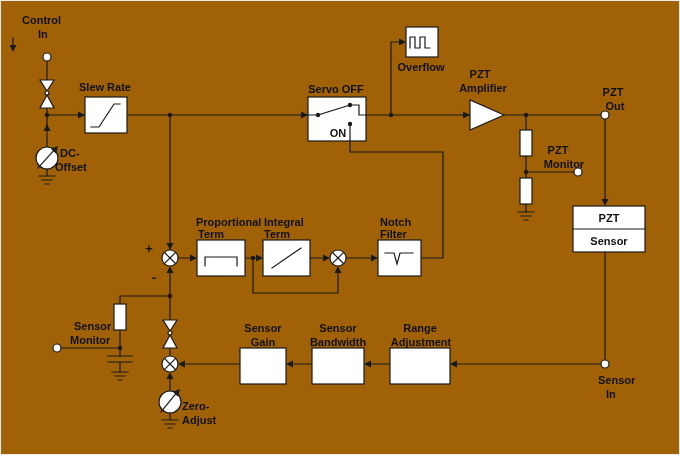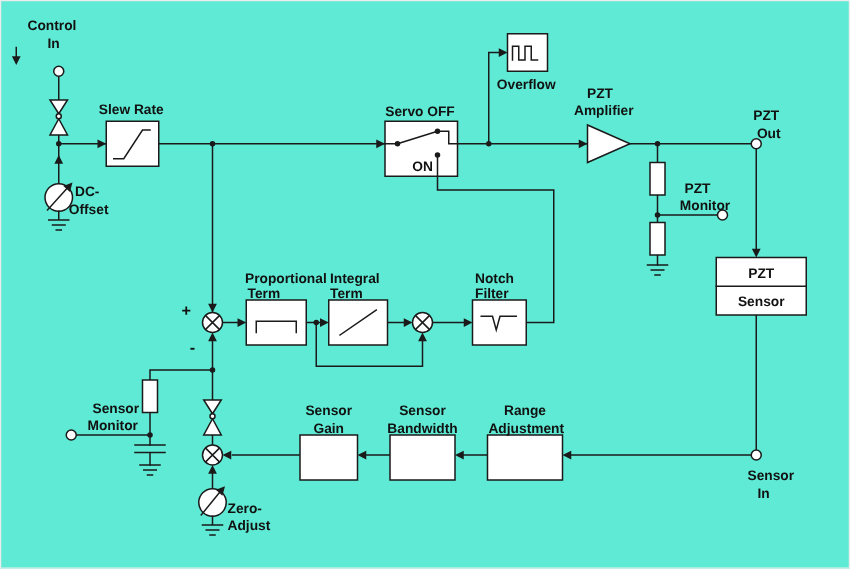--- a/index.html
+++ b/index.html
@@ -1,16 +1,16 @@
 <!DOCTYPE html>
 <html><head>
 <meta charset="utf-8">
 <style>
   html,body{margin:0;padding:0;background:#ffffff;}
-  .wrap{width:680px;height:455px;background:#5eead4;outline:1px solid #ececec;outline-offset:-1px;}
+  .wrap{width:680px;height:455px;background:#a16207;outline:1px solid #ececec;outline-offset:-1px;}
   svg{display:block;}
   .wire{stroke:#1a1a1a;stroke-width:1.2;fill:none;stroke-linecap:square;}
   .box{fill:#ffffff;stroke:#1a1a1a;stroke-width:1.2;}
   .term{fill:#ffffff;stroke:#1a1a1a;stroke-width:1.2;}
   .dot{fill:#1a1a1a;stroke:none;}
   .ah{fill:#1a1a1a;stroke:none;}
   .lbl{font-family:"Liberation Sans",sans-serif;font-size:11px;font-weight:700;fill:#111111;}
   .mid{text-anchor:middle;}
   .sign{font-size:13px;}
 </style>

